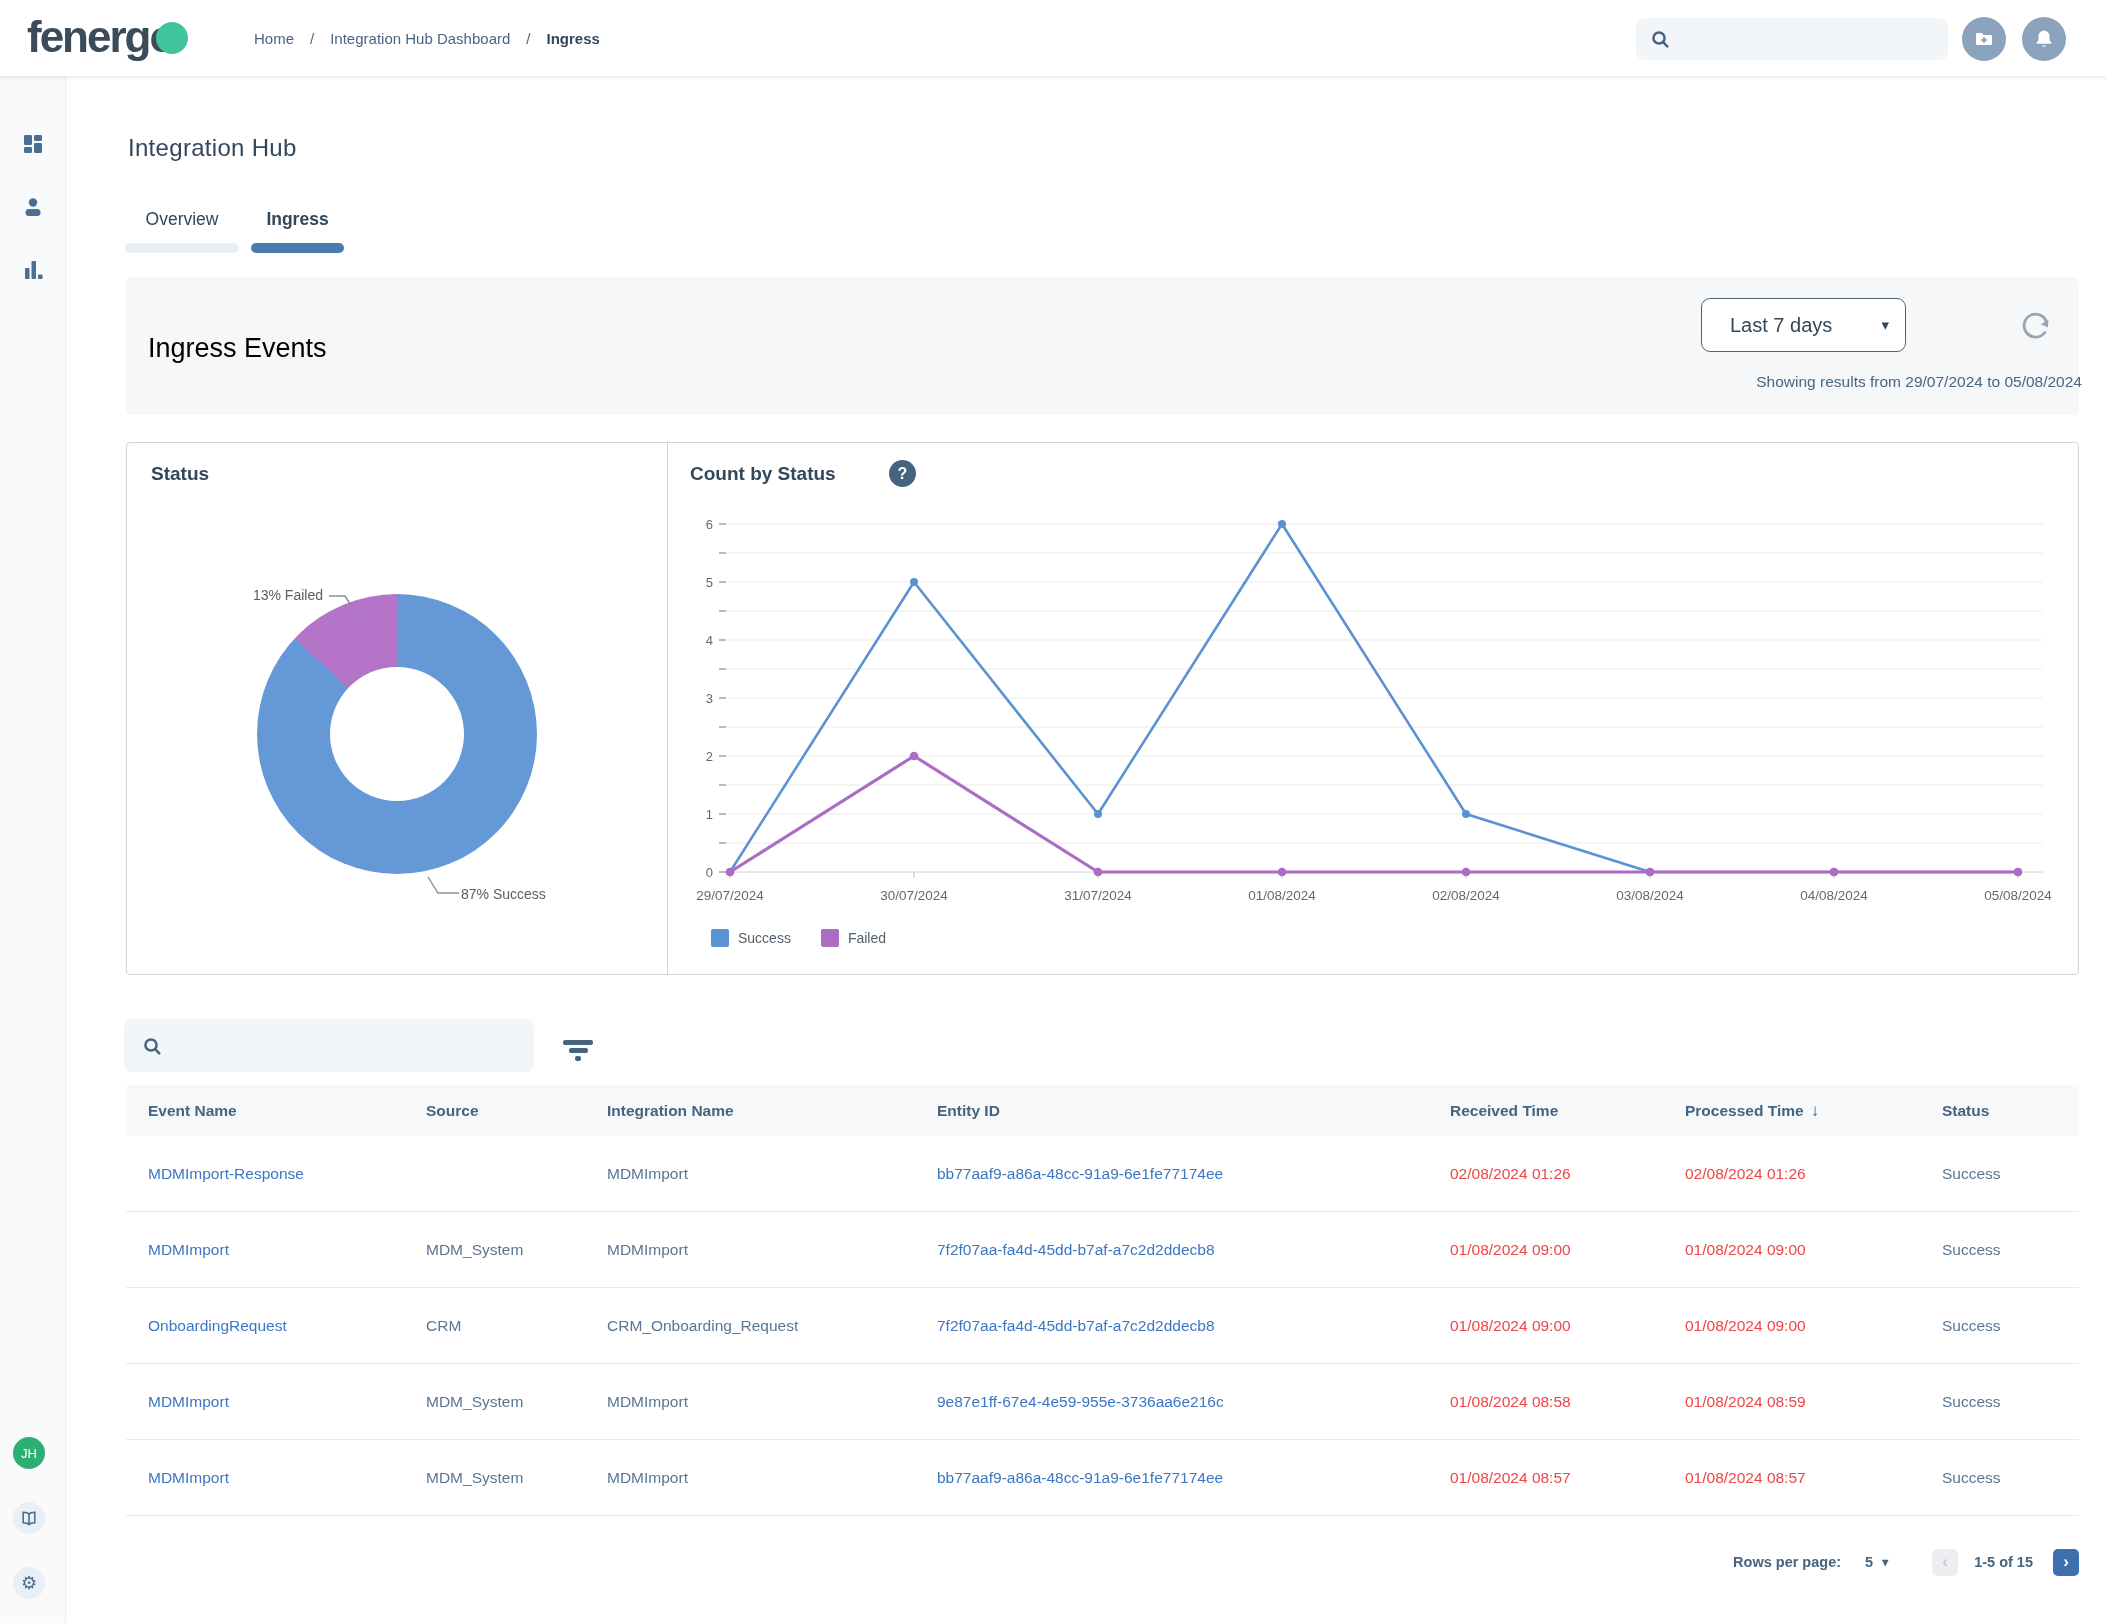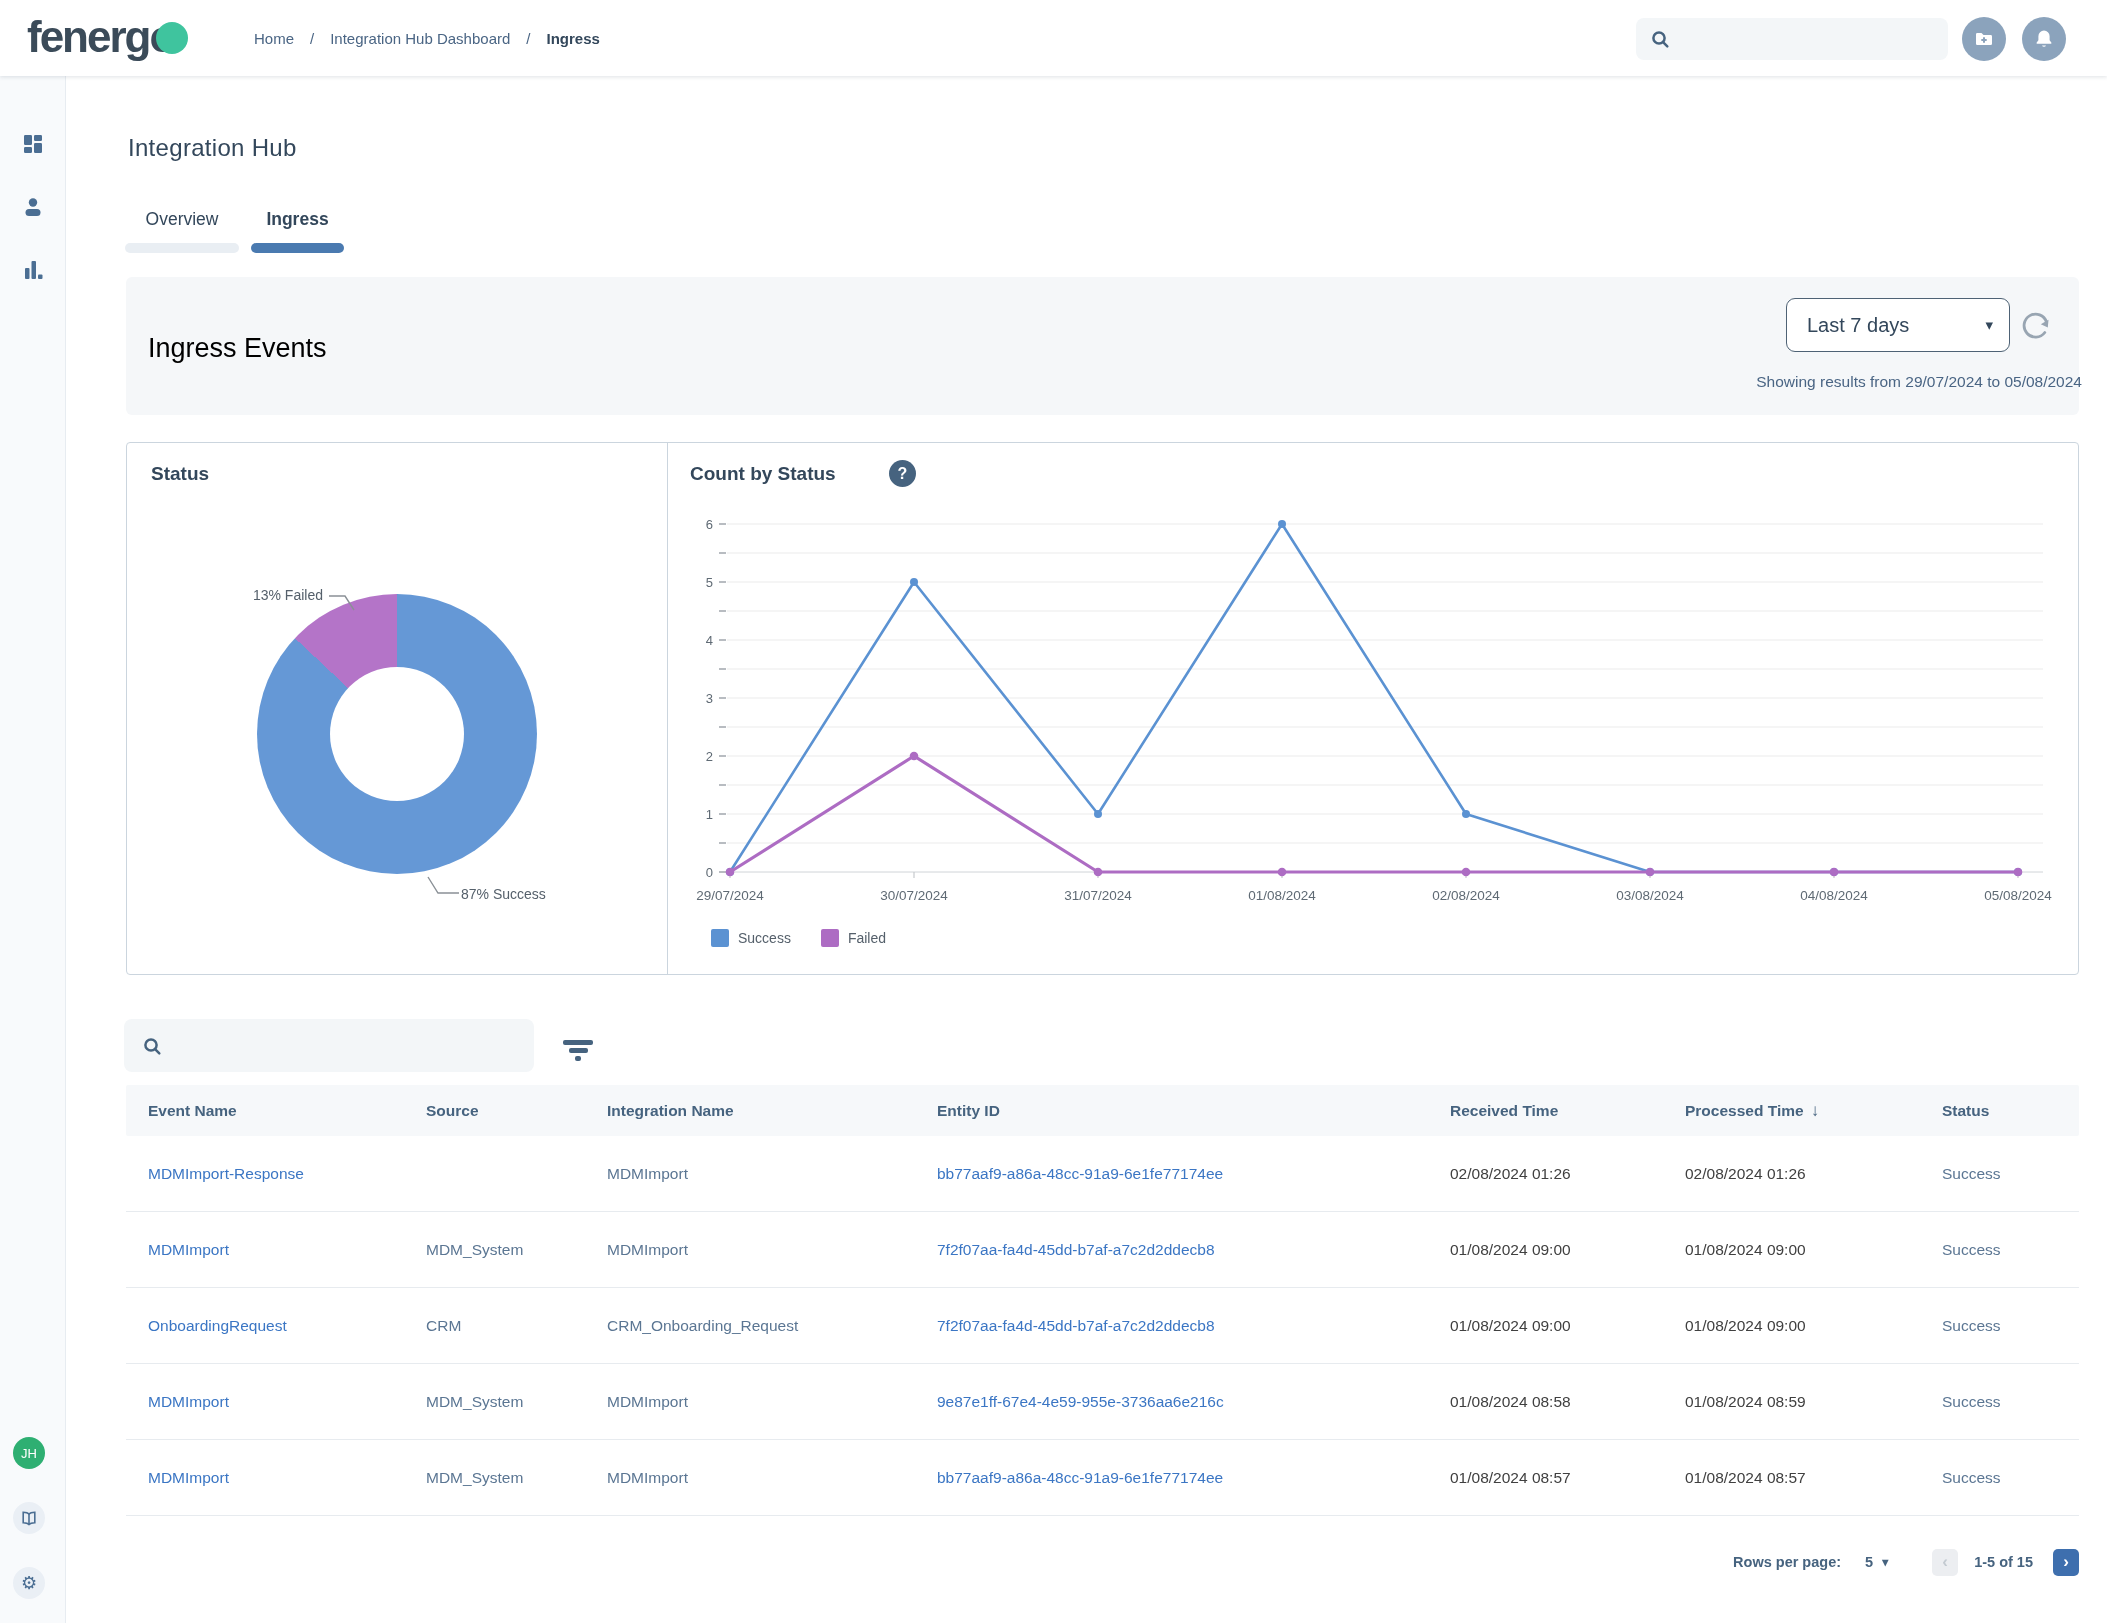--- a/index.html
+++ b/index.html
@@ -43,23 +43,23 @@
   .tab .lbl{font-size:17.5px;color:#33475b;line-height:30px;}
   .tab.active .lbl{font-weight:bold;}
   .tab .pill{height:10px;border-radius:5px;background:#e9eef3;margin-top:9px;}
   .tab.active .pill{background:#4a7ab0;}
   .tab.t1{width:114px;} .tab.t2{width:93px;}
 
   
   .panel{position:absolute;left:126px;top:277px;width:1953px;height:138px;background:#f5f7f9;
          border-radius:6px;}
   .panel-title{position:absolute;left:22px;top:56px;font-size:27px;color:#000000;}
-  .daterange{position:absolute;left:1660px;top:21px;width:224px;height:54px;background:#fff;
+  .daterange{position:absolute;left:1575px;top:21px;width:205px;height:54px;background:#fff;
              border:1.6px solid #4e6275;border-radius:9px;display:flex;align-items:center;
-             justify-content:space-between;padding:0 16px 0 20px;box-sizing:border-box;
+             justify-content:space-between;padding:0 16px 0 28px;box-sizing:border-box;
              font-size:20px;color:#33475b;cursor:pointer;}
   .daterange .caret{font-size:15px;color:#33475b;}
   .refresh{position:absolute;left:1890px;top:28px;width:40px;height:40px;border:none;background:transparent;
            cursor:pointer;padding:0;}
   .showing{position:absolute;right:-3px;top:96px;font-size:15.5px;color:#4a6584;}
 
   
   .cards{position:absolute;left:126px;top:442px;width:1953px;height:533px;background:#fff;
          border:1px solid #cbd5de;border-radius:4px;box-sizing:border-box;}
   .card-divider{position:absolute;left:540px;top:0;width:1px;height:531px;background:#cbd5de;}
@@ -92,21 +92,21 @@
   .tfilter .b{background:#46637f;height:4.5px;border-radius:2px;}
   .tfilter .b1{width:30px;} .tfilter .b2{width:19px;} .tfilter .b3{width:6px;}
 
   .table{position:absolute;left:126px;top:1085px;width:1953px;}
   .tgrid{display:grid;grid-template-columns:278px 181px 330px 513px 235px 257px 1fr;
          align-items:center;padding:0 22px;box-sizing:border-box;}
   .thead{height:51px;background:#f6f8fa;font-size:15.5px;font-weight:bold;color:#46637f;border-radius:2px;}
   .thead .hc{cursor:pointer;}
   .sort-arrow{font-size:17px;margin-left:7px;font-weight:normal;}
   .trow{height:76px;border-bottom:1px solid #e7ebef;font-size:15.5px;cursor:pointer;}
-  .c-link{color:#3b76c4;} .c-muted{color:#5b7693;} .c-time{color:#404040;} .c-status{color:#5b7693;}
+  .c-link{color:#3b76c4;} .c-muted{color:#5b7693;} .c-time{color:#ef4444;} .c-status{color:#5b7693;}
 
   
   .pagination{position:absolute;left:126px;top:1537px;width:1953px;height:50px;display:flex;
               align-items:center;justify-content:flex-end;font-size:14.5px;color:#46637f;font-weight:bold;}
   .pg-label{margin-right:24px;}
   .pg-count{margin-right:9px;}
   .pg-caret{font-size:12px;margin-right:44px;cursor:pointer;}
   .pg-btn{width:26px;height:27px;border-radius:5px;border:none;display:flex;align-items:center;
           justify-content:center;font-size:17px;font-weight:bold;cursor:pointer;padding:0;}
   .pg-prev{background:#eceef1;color:#c3cad1;margin-right:16px;}

